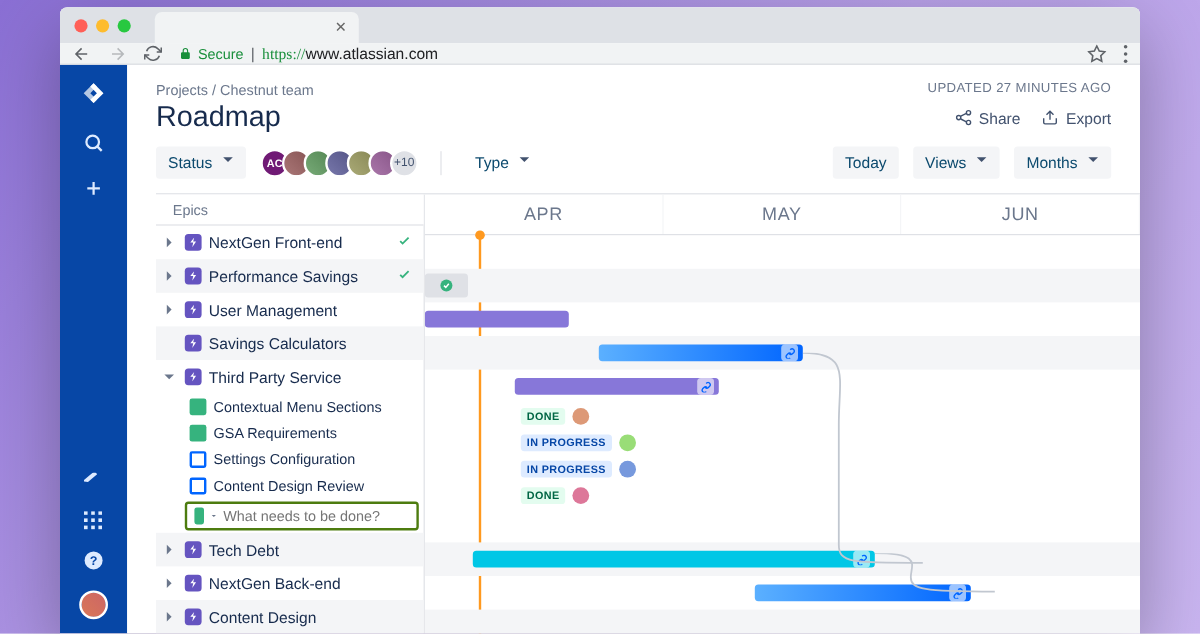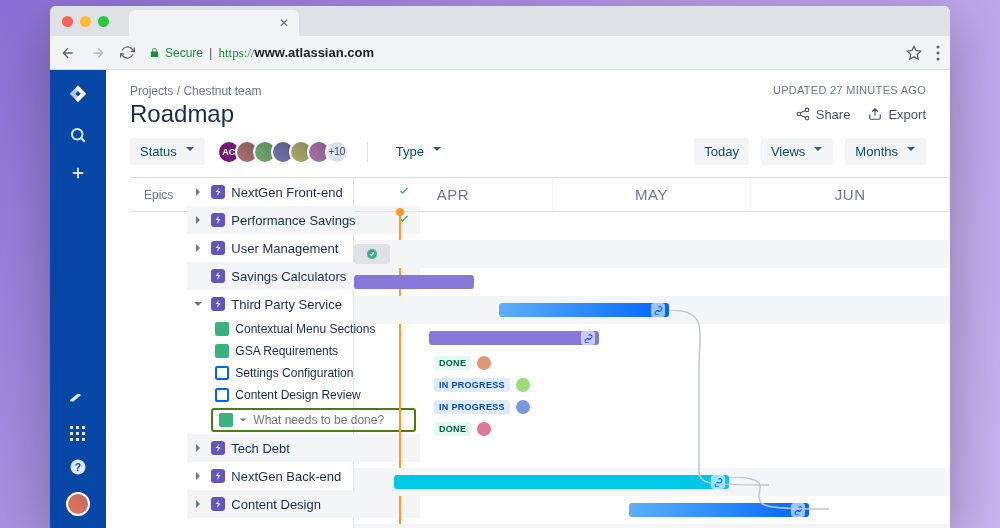--- a/index.html
+++ b/index.html
@@ -4,25 +4,25 @@
 <style>
 * { margin: 0; padding: 0; box-sizing: border-box; font-family: -apple-system, BlinkMacSystemFont, "Segoe UI", sans-serif; }
 body { background: linear-gradient(135deg, #8a6fd4 0%, #b8a0e8 50%, #c9b5f0 100%); width: 1000px; height: 528px; overflow: hidden; }
 .browser { position: absolute; top: 6px; left: 50px; right: 50px; bottom: 0; background: #fff; border-radius: 6px 6px 0 0; box-shadow: 0 20px 60px rgba(0,0,0,0.3); overflow: hidden; display: flex; flex-direction: column; }
 .tabbar { height: 30px; background: #dee1e6; display: flex; align-items: flex-end; padding-left: 12px; }
 .traffic { display: flex; gap: 7px; align-self: center; margin-right: 20px; }
 .dot { width: 11px; height: 11px; border-radius: 50%; }
 .dot.red { background: #ff5f57; } .dot.yellow { background: #febc2e; } .dot.green { background: #28c840; }
 .tab { width: 170px; height: 26px; background: #f1f3f4; border-radius: 6px 6px 0 0; display: flex; align-items: center; justify-content: flex-end; padding: 0 10px; font-size: 12px; color: #555; }
 .tab-close { color: #666; cursor: pointer; }
-.addrbar { height: 34px; background: #f1f3f4; display: flex; align-items: center; padding: 0 10px; gap: 14px; border-bottom: 1px solid #dadce0; }
+.addrbar { height: 18px; background: #f1f3f4; display: flex; align-items: center; padding: 0 10px; gap: 14px; border-bottom: 1px solid #dadce0; }
 .nav-ico { color: #5f6368; display: flex; align-items: center; }
 .url { flex: 1; display: flex; align-items: center; gap: 6px; font-size: 13px; color: #202124; }
 .secure { color: #1a8f3c; display: flex; align-items: center; gap: 5px; font-size: 12px; }
-.url-host { color: #202124; font-weight: 700;}
+.url-host { color: #202124; font-weight: 400;}
 .url-proto { color: #1a8f3c; font-family: Liberation Serif, serif; }
 .app { flex: 1; display: flex; overflow: hidden; }
 .sidebar { width: 56px; background: #0747a6; display: flex; flex-direction: column; align-items: center; padding-top: 14px; gap: 20px; }
 .side-ico { color: #deebff; display: flex; justify-content: center; cursor: pointer; }
 .side-bottom { margin-top: auto; display: flex; flex-direction: column; align-items: center; gap: 16px; padding-bottom: 12px; }
 .side-avatar { width: 24px; height: 24px; border-radius: 50%; background: linear-gradient(45deg,#d97757,#c66); border: 2px solid #fff; }
 .content { flex: 1; display: flex; flex-direction: column; background: #fff; overflow: hidden; }
 .header { padding: 14px 24px 10px; }
 .bc-row { display: flex; justify-content: space-between; font-size: 12px; color: #6b778c; }
 .bc a { color: #6b778c; text-decoration: none; }
@@ -33,21 +33,21 @@
 .action { display: flex; align-items: center; gap: 6px; cursor: pointer; }
 .toolbar { display: flex; align-items: center; padding: 0 24px 12px; gap: 12px; }
 .btn { display: flex; align-items: flex-start; gap: 8px; padding: 6px 10px; background: #f4f5f7; border-radius: 3px; font-size: 13px; color: #0c4a6e; cursor: pointer; }
 .avatars { display: flex; }
 .av { width: 24px; height: 24px; border-radius: 50%; border: 2px solid #fff; margin-left: -6px; background-size: cover; }
 .av:first-child { margin-left: 0; background: #701a75; display: flex; align-items: center; justify-content: center; font-size: 9px; color: #fff; font-weight: 600; }
 .av.more { background: #dfe1e6; color: #42526e; font-size: 10px; display:flex;align-items:center;justify-content:center; }
 .divider { width: 1px; height: 20px; background: #dfe1e6; margin: 0 6px; }
 .spacer { flex: 1; }
 .timeline { flex: 1; display: flex; overflow: hidden; border-top: 1px solid #dfe1e6; margin-left: 24px; }
-.epics-col { width: 224px; border-right: 1px solid #dfe1e6; display: flex; flex-direction: row; }
+.epics-col { width: 224px; border-right: 1px solid #dfe1e6; display: flex; flex-direction: column; }
 .col-head { height: 34px; display: flex; align-items: center; padding: 0 14px; font-size: 12px; color: #6b778c; border-bottom: 1px solid #dfe1e6; background: #fff; }
 .epic-row { height: 28px; display: flex; align-items: center; padding: 0 6px; gap: 6px; font-size: 13px; color: #172b4d; position: relative; }
 .epic-row.alt { background: #f4f5f7; }
 .epic-row .chev { color: #6b778c; width: 12px; display:flex; }
 .epic-ico { width: 14px; height: 14px; border-radius: 3px; display: flex; align-items: center; justify-content: center; }
 .epic-ico.epic { background: #6554c0; }
 .epic-ico.story { background: #36b37e; border-radius: 2px; }
 .epic-ico.task { background: #fff; border: 2px solid #0065ff; border-radius: 2px; }
 .check { position: absolute; right: 10px; color: #36b37e; }
 .child-row { padding-left: 28px; height: 22px; font-size: 12px; display:flex;align-items:center;gap:6px; color:#172b4d; }

